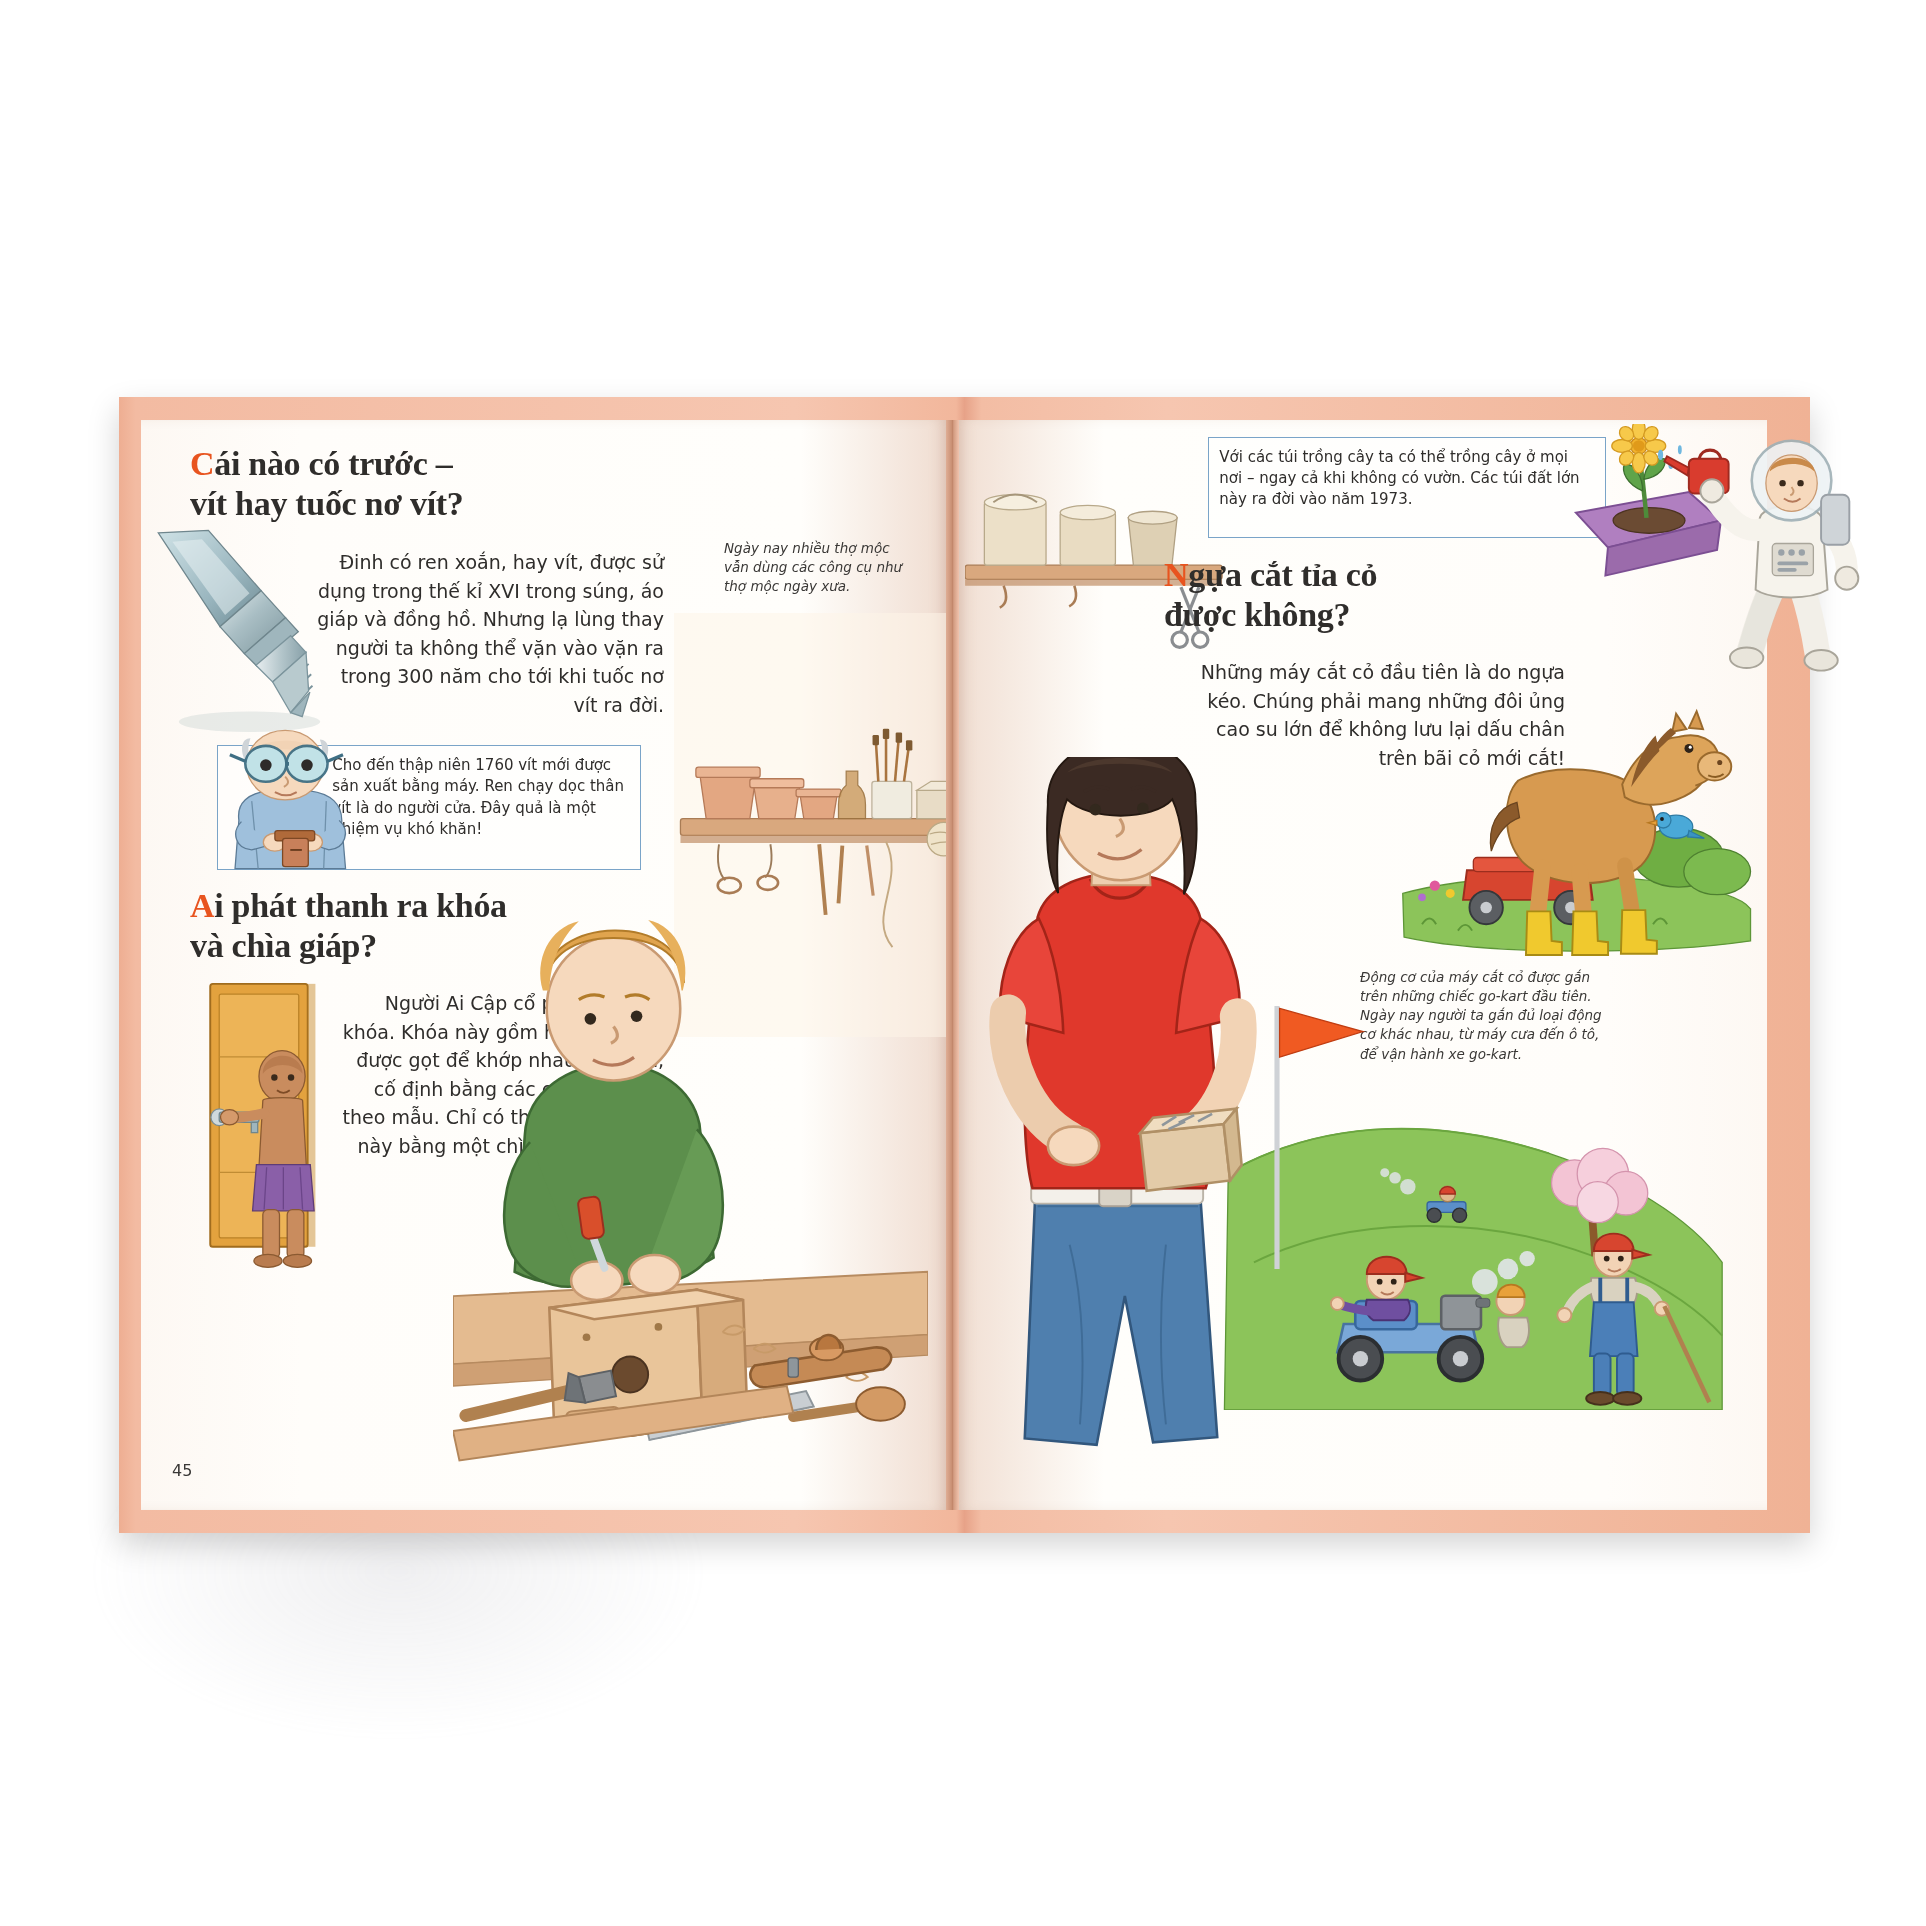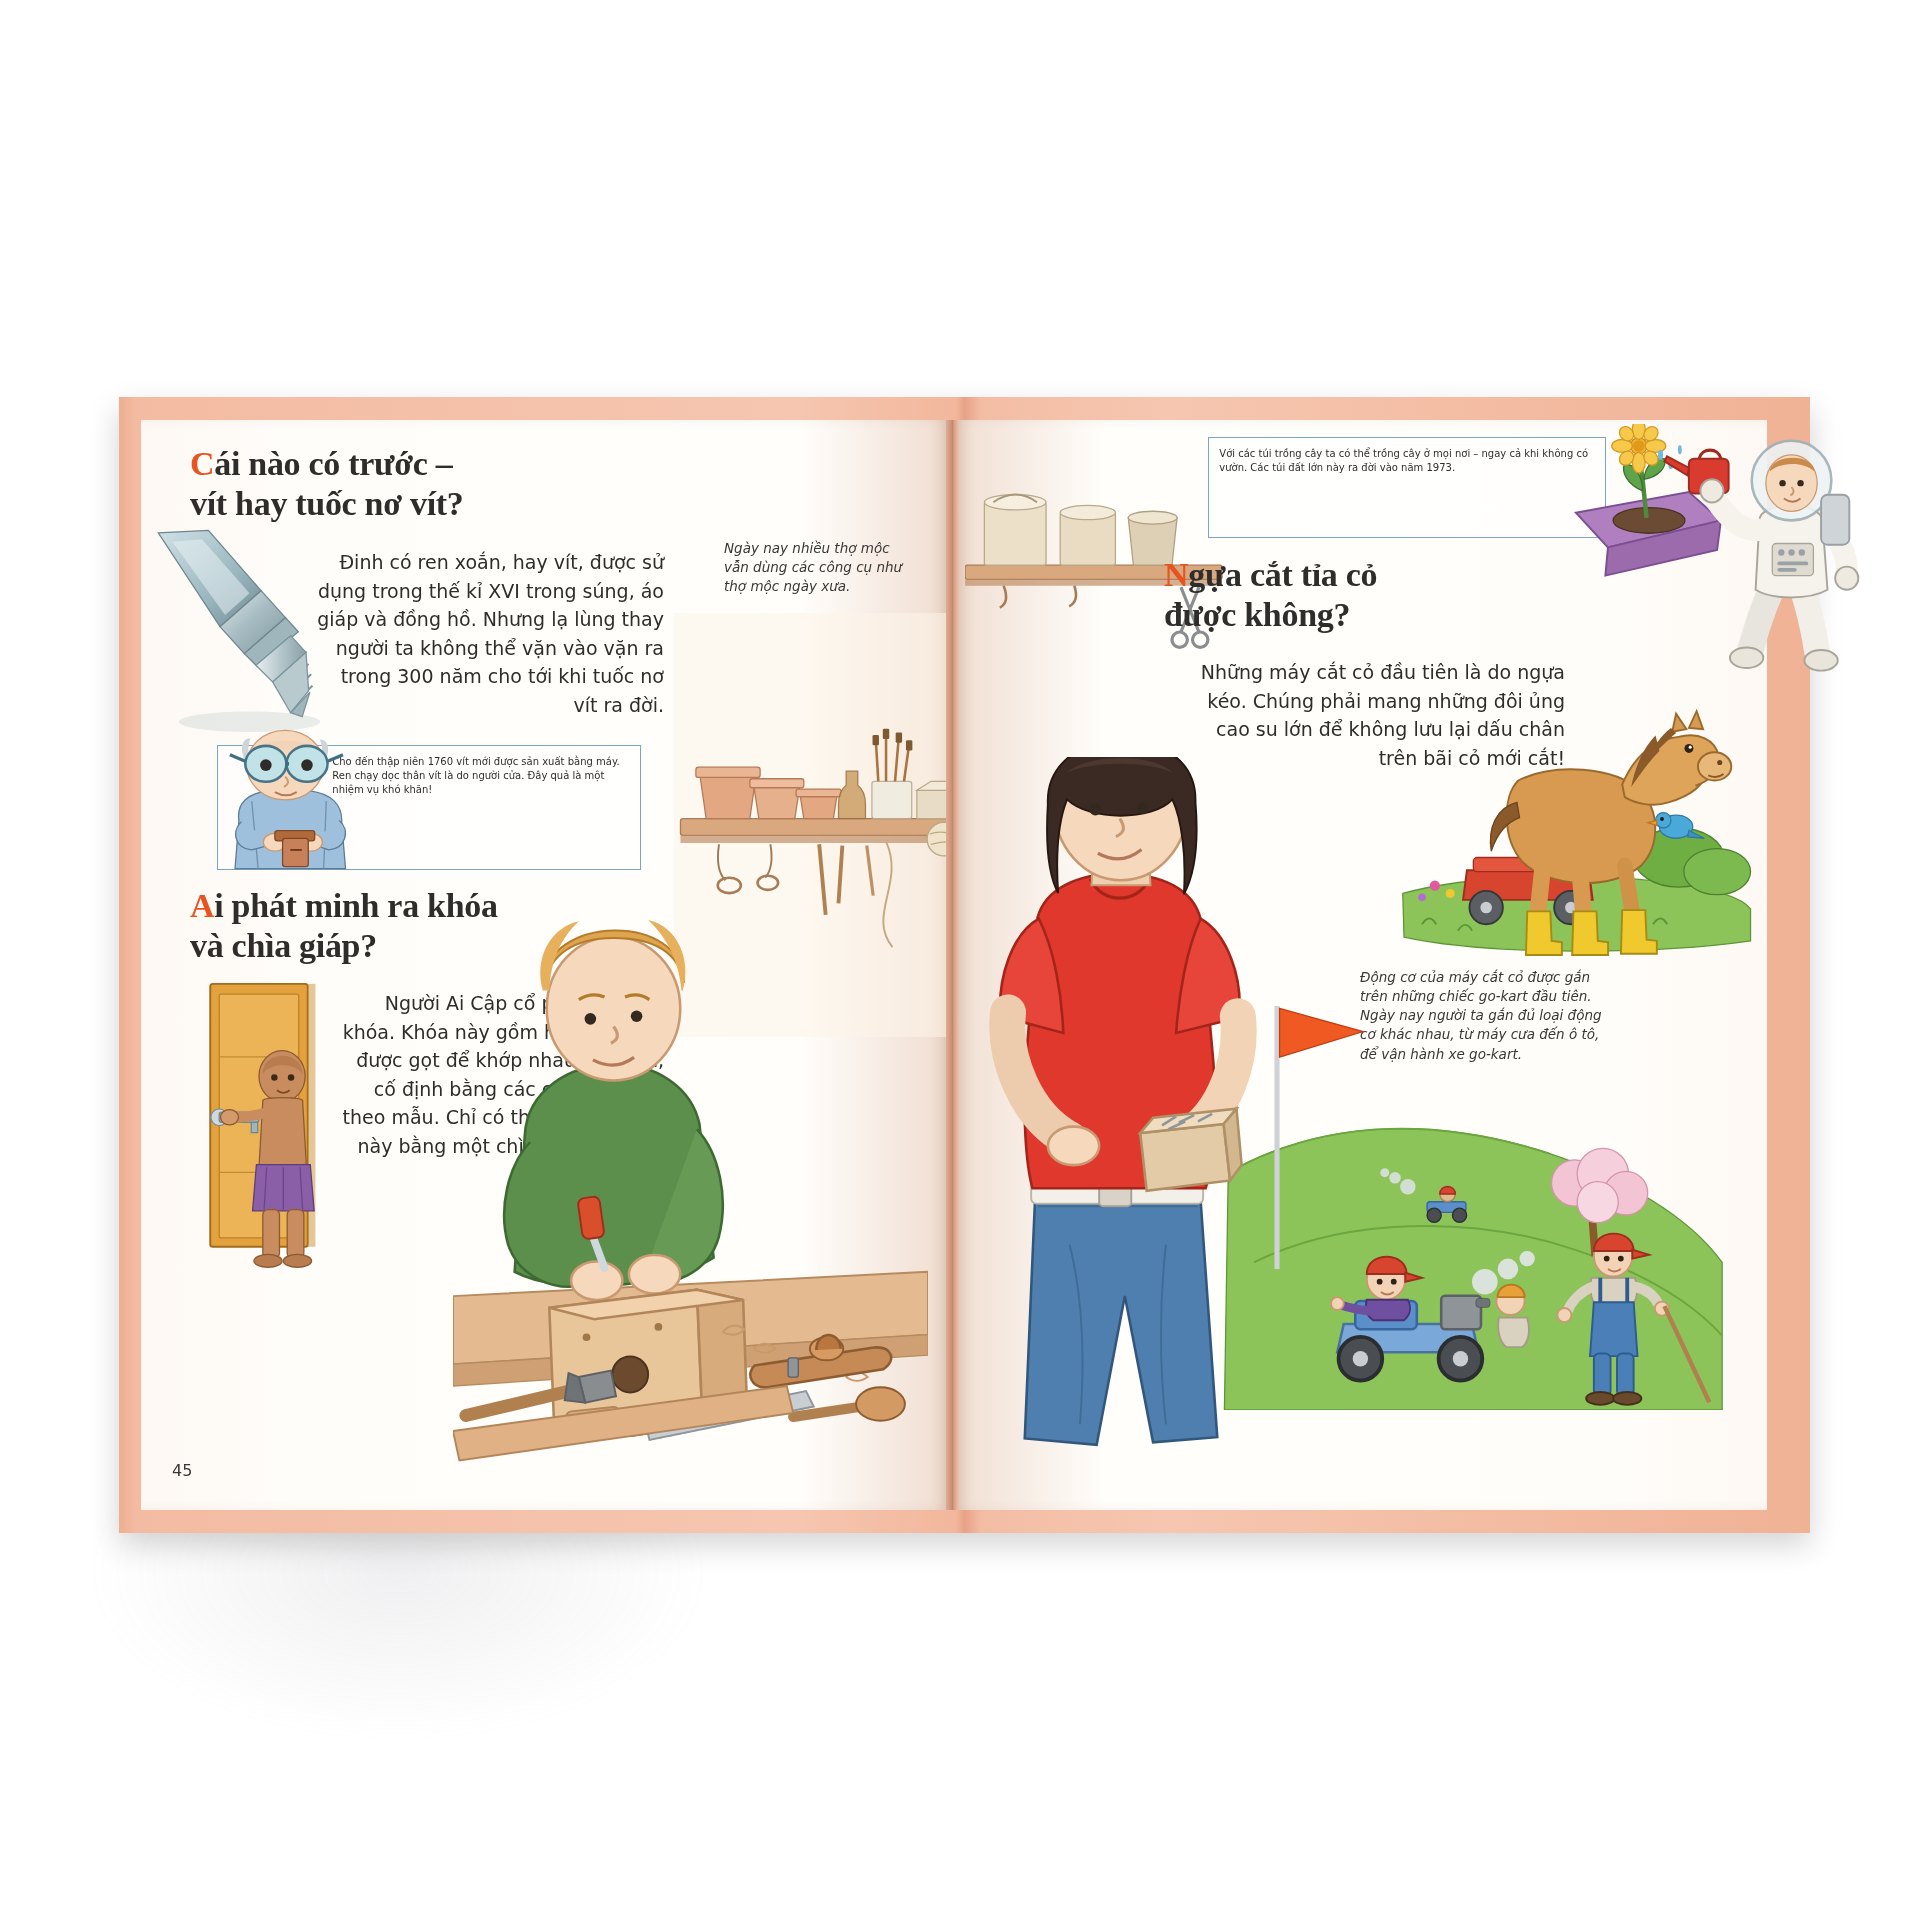--- a/index.html
+++ b/index.html
@@ -103,21 +103,21 @@
     margin-left: 18px;
   }
   .fact-box {
     border: 1.3px solid #7aa4c8;
     background: rgba(255,255,255,0.55);
     box-sizing: border-box;
     padding: 9px 10.3px;
   }
   .fact-box .fact-text {
     font-family: "DejaVu Sans", sans-serif;
-    font-size: 10px;
+    font-size: 15px;
     line-height: 1.42;
     color: #2f2d2b;
   }
   .page-number {
     font-family: "DejaVu Sans", sans-serif;
     font-size: 16px;
     color: #3a3836;
   }
 
   .abs { position: absolute; }
@@ -224,21 +224,21 @@
           <ellipse cx="96" cy="184" rx="18" ry="14" fill="#f6d9bd" stroke="#c99a72" stroke-width="2"></ellipse>
           <ellipse cx="152" cy="184" rx="18" ry="14" fill="#f6d9bd" stroke="#c99a72" stroke-width="2"></ellipse>
 
           <rect x="96" y="166" width="62" height="16" rx="4" fill="#b06a3a" stroke="#7d4824" stroke-width="2"></rect>
           <rect x="108" y="178" width="40" height="44" rx="4" fill="#c8805a" stroke="#7d4824" stroke-width="2"></rect>
           <path d="M120 196 L138 196" stroke="#6a3c1e" stroke-width="3"></path>
         </svg>
       </div>
 
       <div class="abs heading" style="left:49px; top:466px; width:462px;">
-        <span class="cap">A</span><span>i phát minh ra khóa</span><br>
+        <span class="cap">A</span><span>i phát thanh ra khóa</span><br>
         <span>và chìa giáp?</span>
       </div>
 
       <div class="abs body-text" style="left:161px; top:569px; width:334px;">Người Ai Cập cổ phát minh ra khóa. Khóa này gồm hai thanh gỗ được gọt để khớp nhau vừa vặn, cố định bằng các chốt sắp xếp theo mẫu. Chỉ có thể mở các chốt này bằng một chìa khóa có mẫu tương ứng.</div>
 
       <div class="illus" style="left:55px; top:560px;">
         <svg width="167" height="295" viewBox="0 0 260 460">
 
           <rect x="22" y="6" width="152" height="410" rx="4" fill="#e3a23e" stroke="#a06c1e" stroke-width="3"></rect>
           <rect x="36" y="22" width="124" height="380" rx="3" fill="#edb457" stroke="#bb8227" stroke-width="2"></rect>

